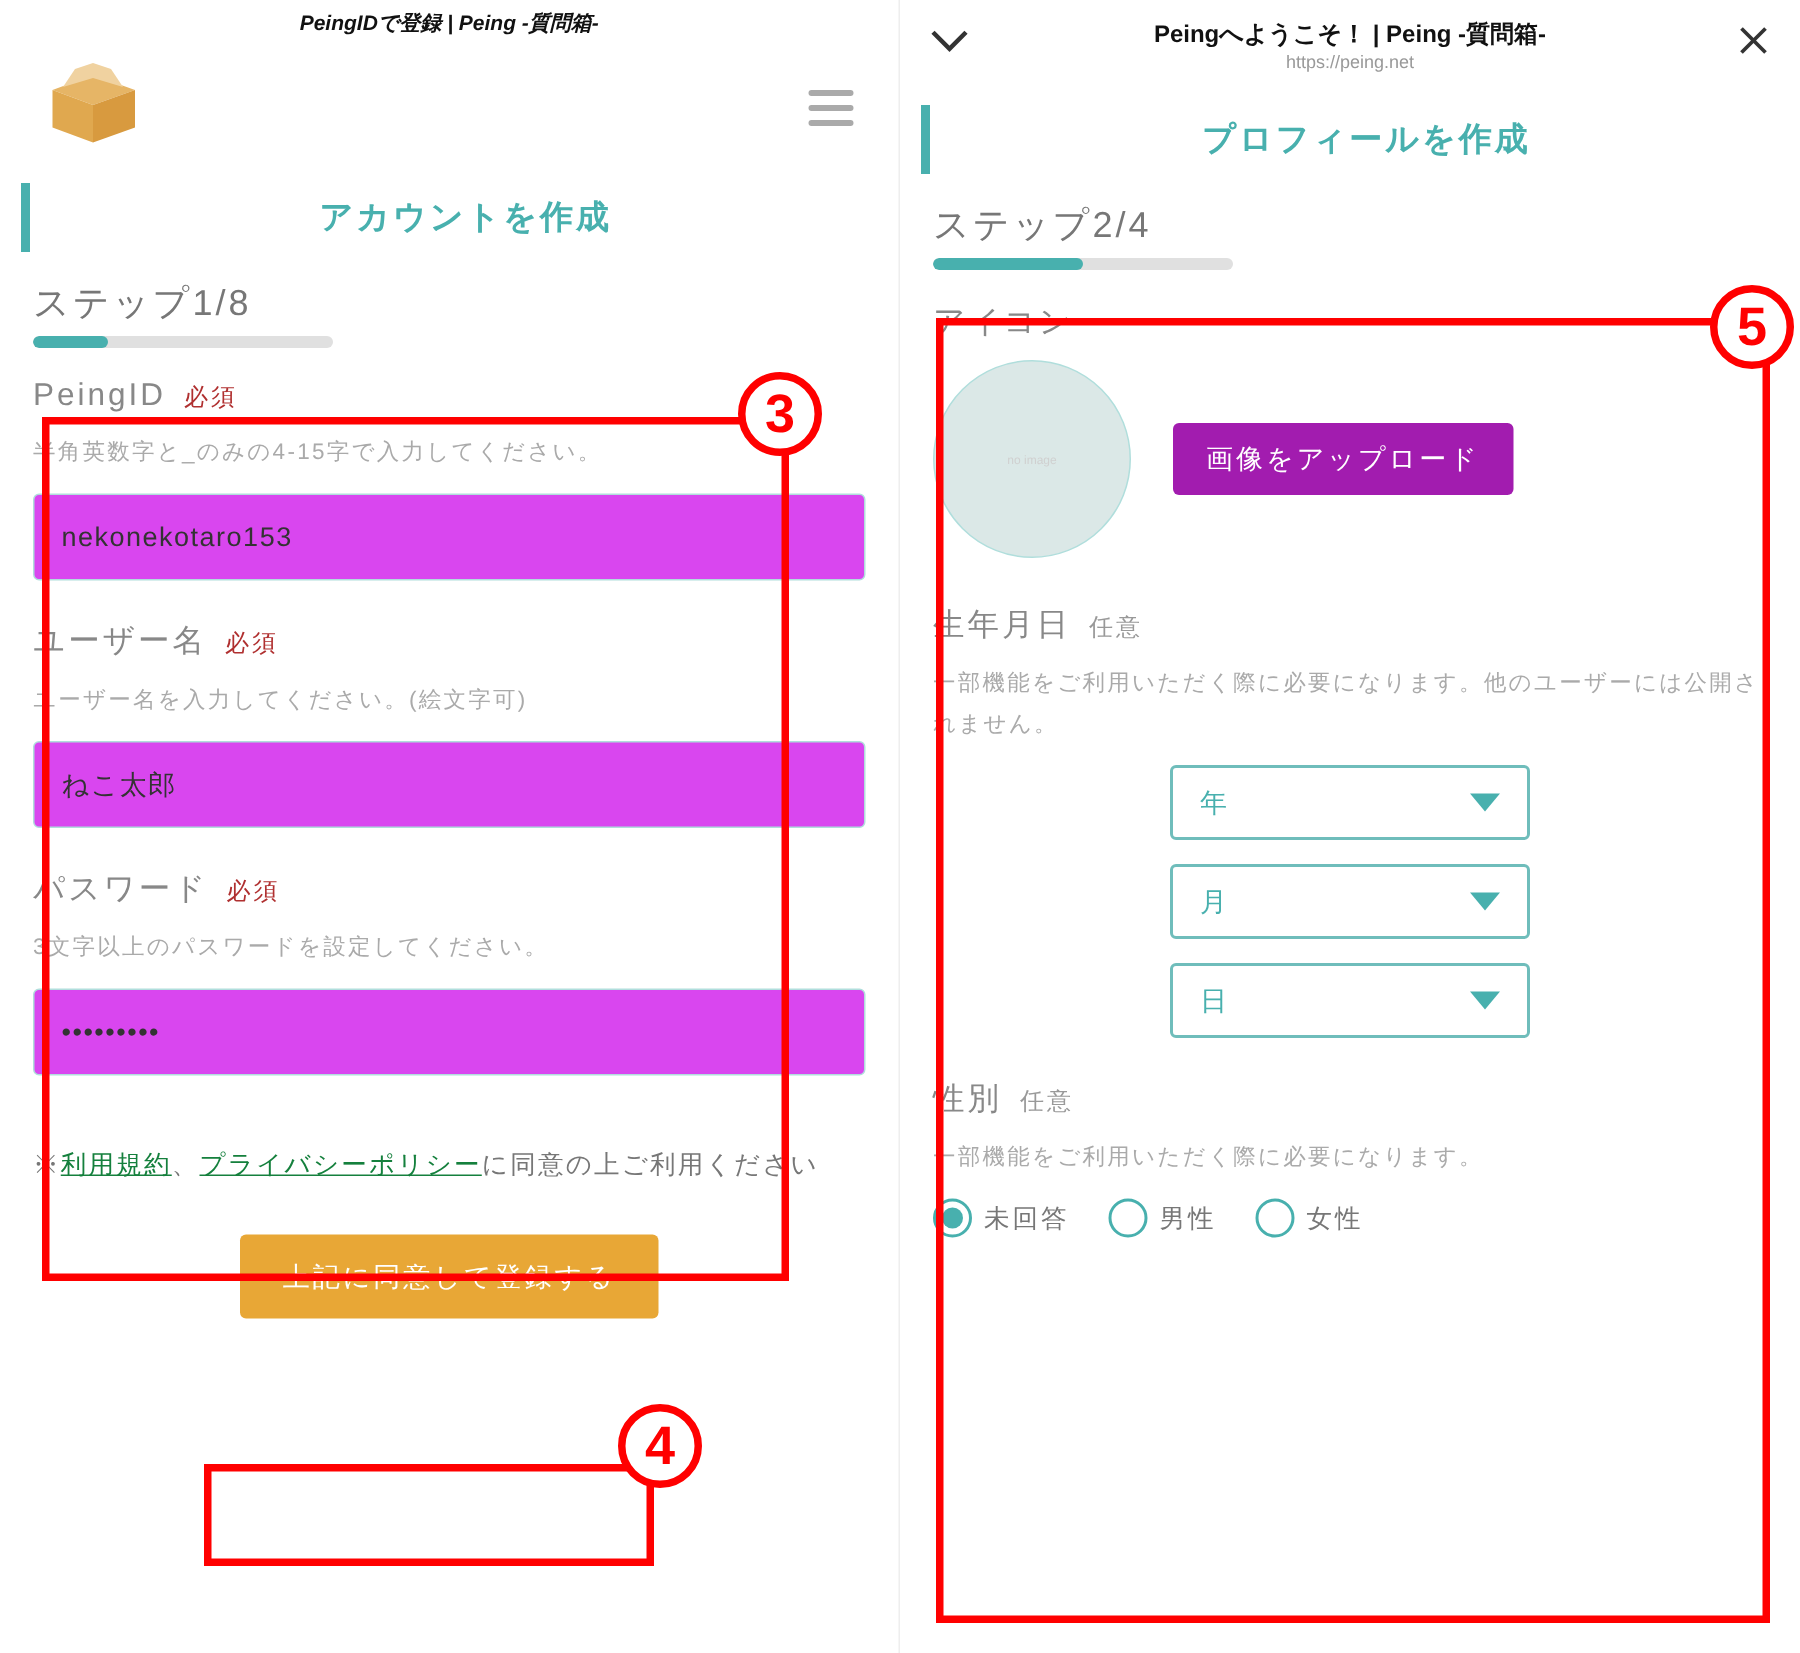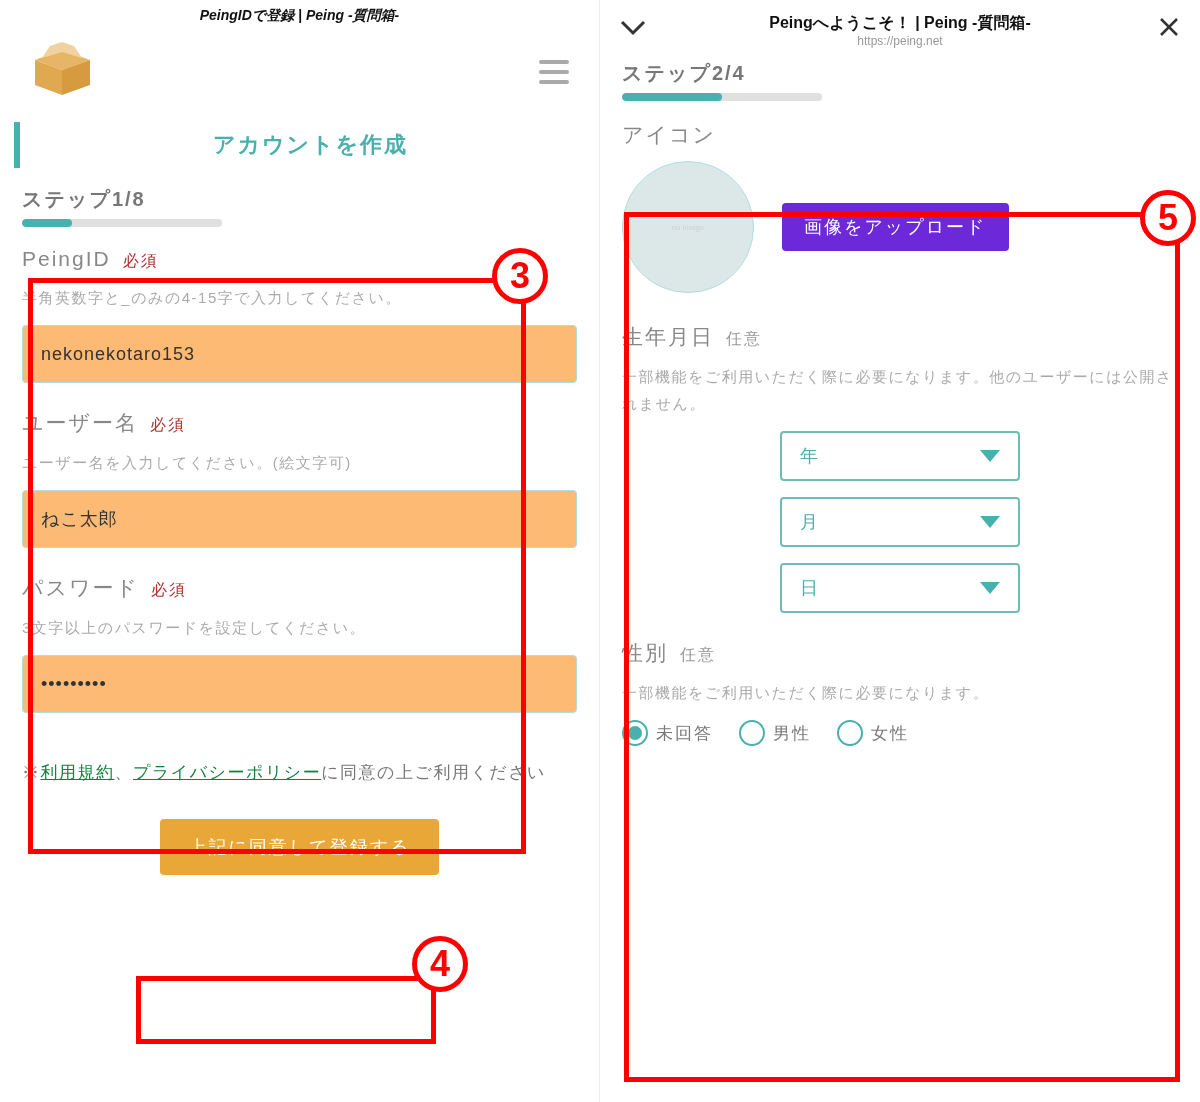--- a/index.html
+++ b/index.html
@@ -79,24 +79,24 @@
     .section-heading-inner {
       text-align: center;
       font-size: 22px;
       font-weight: bold;
       color: #48b0ae;
       letter-spacing: 2px;
     }
     
     .step-wrap { padding: 0 22px; }
     .step-label {
-      font-size: 20px;
+      font-size: 24px;
       color: #777;
       letter-spacing: 2px;
-      font-weight: 700;
+      font-weight: 400;
       margin-bottom: 6px;
     }
     .step-bar {
       height: 8px;
       background: #e0e0e0;
       border-radius: 4px;
       width: 200px;
       overflow: hidden;
     }
     .step-bar-fill {
@@ -132,21 +132,21 @@
       margin-bottom: 14px;
     }
     .text-input {
       width: 100%;
       height: 58px;
       border: 1.5px solid #b0dedc;
       border-radius: 4px;
       padding: 0 18px;
       font-size: 18px;
       color: #333;
-      background: #fdba74;
+      background: #d946ef;
       letter-spacing: 1px;
     }
     
     .agree-text {
       font-size: 17px;
       color: #777;
       letter-spacing: 1.5px;
       line-height: 1.9;
       margin: 18px 22px 0;
     }
@@ -180,21 +180,21 @@
       border-radius: 50%;
       background: #dbe8e7;
       border: 1.5px solid #b0dedc;
       display: flex;
       align-items: center;
       justify-content: center;
       color: #d0d0d0;
       font-size: 8px;
     }
     .upload-btn {
-      background: #6d28d9;
+      background: #a21caf;
       color: #fff;
       border: none;
       border-radius: 4px;
       padding: 12px 22px;
       font-size: 18px;
       letter-spacing: 2px;
       cursor: pointer;
     }
     
     .select-wrap {
@@ -357,20 +357,23 @@
       <div class="u">https://peing.net</div>
     </div>
     <span class="close-right-icon">
       <svg width="22" height="22" viewBox="0 0 22 22">
           <line x1="3" y1="3" x2="19" y2="19" stroke="#333" stroke-width="2.5"></line>
           <line x1="19" y1="3" x2="3" y2="19" stroke="#333" stroke-width="2.5"></line>
         </svg>
     </span>
   </div>
 
+  <div class="section-heading">
+    <div class="section-heading-inner">プロフィールを作成</div>
+  </div>
   <div class="step-wrap">
     <div class="step-label">ステップ2/4</div>
     <div class="step-bar">
       <div class="step-bar-fill" style="width:50%"></div>
     </div>
   </div>
 
   <div class="form-region">
 
     <div class="field">

